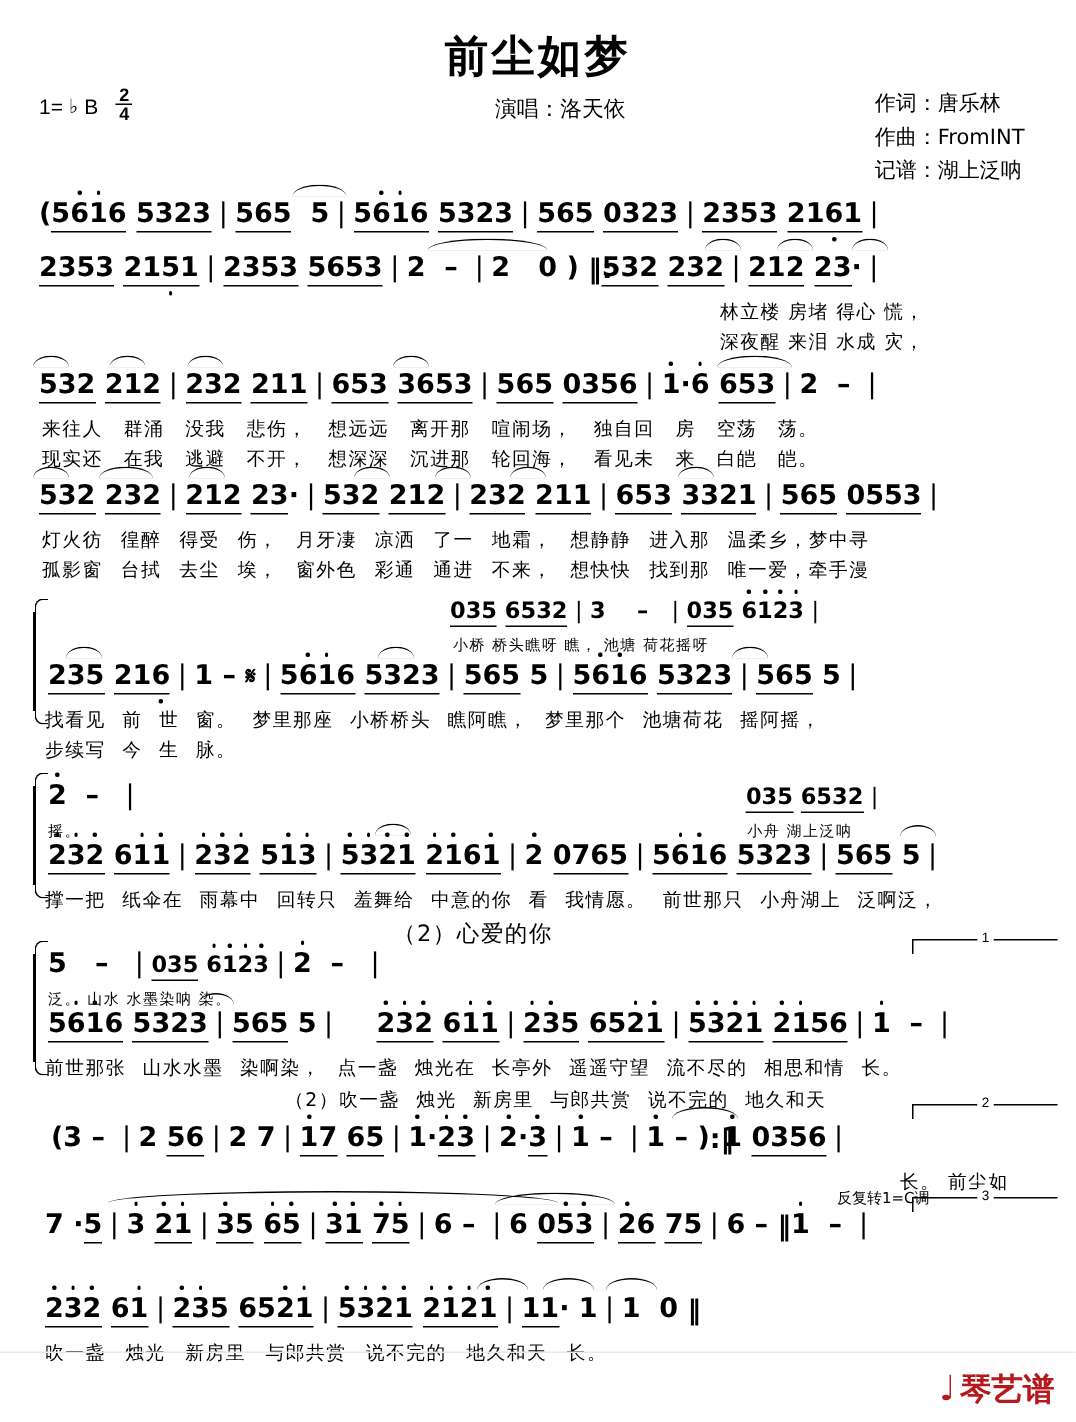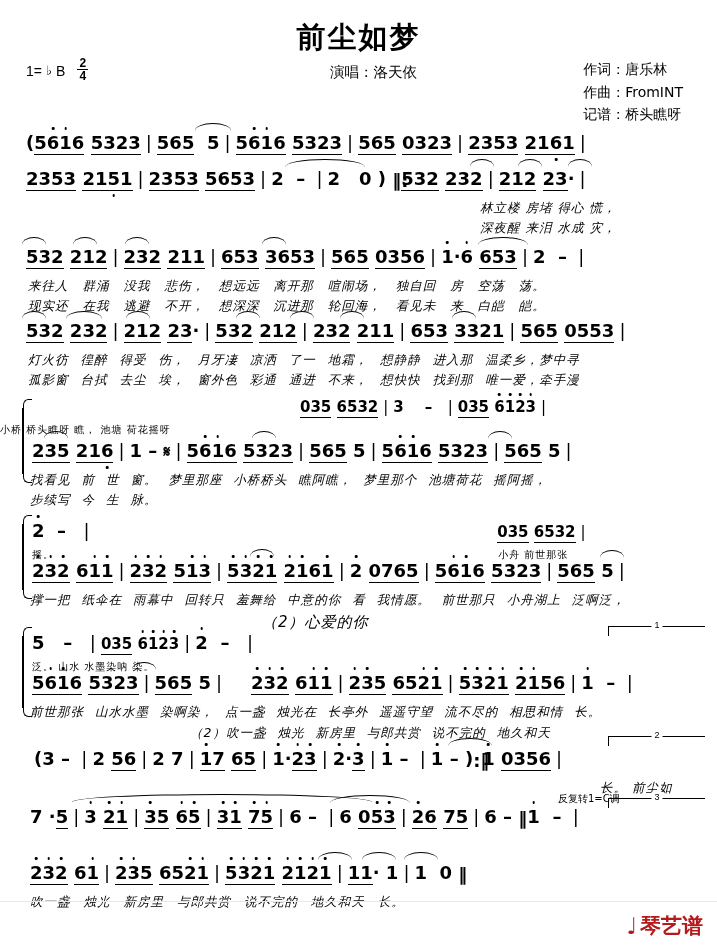--- a/index.html
+++ b/index.html
@@ -91,21 +91,20 @@
   .notes {
     font-weight: bold;
     font-size: 18px;
     letter-spacing: 0px;
   }
   .notes.small { font-size: 15px; font-weight: bold; }
   .lyr {
     font-family: "DejaVu Sans", sans-serif;
     font-size: 12.5px;
     letter-spacing: 0px;
-    font-style: italic;
   }
   .lyr.tiny { font-size: 15px; }
   .ann {
     font-family: "DejaVu Sans", sans-serif;
     font-size: 10px;
   }
 
   .bar { display: inline-block; padding: 0 5px; font-weight: normal; }
   .u1 { border-bottom: 1.6px solid #000; display: inline-block; padding-bottom: 1px; }
 
@@ -206,21 +205,21 @@
       <span class="num">2</span>
       <span class="den">4</span>
     </span>
   </div>
 
   <div class="singer">演唱：洛天依</div>
 
   <div class="credits">
     <div>作词：唐乐林</div>
     <div>作曲：FromINT</div>
-    <div>记谱：桥头瞧呀</div>
+    <div>记谱：湖上泛呐</div>
   </div>
 
   <div class="line" style="top:132px;">
     <div class="row notes" style="padding-left:26px;">
       <span>(</span><span class="u1">5<span class="dotup">6</span><span class="dotup">1</span>6</span>&nbsp;<span class="u1">5323</span><span class="bar">|</span><span class="u1">565</span>&nbsp;&nbsp;5<span class="bar">|</span><span class="u1">5<span class="dotup">6</span><span class="dotup">1</span>6</span>&nbsp;<span class="u1">5323</span><span class="bar">|</span><span class="u1">565</span>&nbsp;<span class="u1">0323</span><span class="bar">|</span><span class="u1">2353</span>&nbsp;<span class="u1">21<span class="dotdn">6</span>1</span><span class="bar">|</span>
       <span class="slur" style="left:195px; top:-9px; width:36px;"></span>
     </div>
   </div>
 
   <div class="line" style="top:168px;">
@@ -260,21 +259,21 @@
       <span class="slur" style="left:452px; top:-9px; width:24px;"></span>
     </div>
     <div class="row lyr" style="padding-left:28px; margin-top:9px; letter-spacing:1px; word-spacing:7px;">灯火彷 徨醉 得受 伤， 月牙凄 凉洒 了一 地霜， 想静静 进入那 温柔乡，梦中寻</div>
     <div class="row lyr" style="padding-left:28px; margin-top:3px; letter-spacing:1px; word-spacing:7px;">孤影窗 台拭 去尘 埃， 窗外色 彩通 通进 不来， 想快快 找到那 唯一爱，牵手漫</div>
   </div>
 
   <div class="line" style="top:398px;">
     <div class="row notes small" style="padding-left:300px;">
       <span class="u1">035</span>&nbsp;<span class="u1">6532</span><span class="bar">|</span>3&nbsp;&nbsp;&nbsp;&nbsp;–&nbsp;&nbsp;<span class="bar">|</span><span class="u1">035</span>&nbsp;<span class="dotup">6</span><span class="dotup">1</span><span class="dotup">2</span><span class="dotup">3</span><span class="bar">|</span>
     </div>
-    <div class="row ann" style="margin-top:5px; letter-spacing:1px;">小桥 桥头瞧呀 瞧， 池塘 荷花摇呀</div>
+    <div class="row ann" style="padding-left:302px; margin-top:5px; letter-spacing:1px;">小桥 桥头瞧呀 瞧， 池塘 荷花摇呀</div>
   </div>
 
   <div class="line" style="top:440px;">
     <div class="sysbrace" style="left:22px; top:-32px; height:66px;"></div>
     <div class="row notes" style="padding-left:32px;">
       <span class="u1">235</span>&nbsp;<span class="u1">21<span class="dotdn">6</span></span><span class="bar">|</span>1&nbsp;–&nbsp;<span style="font-size:16px;">𝄋</span><span class="bar">|</span><span class="u1">5<span class="dotup">6</span><span class="dotup">1</span>6</span>&nbsp;<span class="u1">5323</span><span class="bar">|</span><span class="u1">565</span>&nbsp;5<span class="bar">|</span><span class="u1">5<span class="dotup">6</span><span class="dotup">1</span>6</span>&nbsp;<span class="u1">5323</span><span class="bar">|</span><span class="u1">565</span>&nbsp;5<span class="bar">|</span>
       <span class="slur" style="left:44px; top:-9px; width:24px;"></span>
       <span class="slur" style="left:252px; top:-9px; width:24px;"></span>
       <span class="slur" style="left:488px; top:-9px; width:24px;"></span>
     </div>
@@ -284,21 +283,21 @@
 
   <div class="line" style="top:520px;">
     <div class="sysbrace" style="left:22px; top:4px; height:66px;"></div>
     <div class="row notes" style="padding-left:32px;">
       <span class="dotup">2</span>&nbsp;&nbsp;–&nbsp;&nbsp;<span class="bar">|</span>
       <span style="display:inline-block; width:390px;"></span>
       <span class="notes small"><span class="u1">035</span>&nbsp;<span class="u1">6532</span><span class="bar">|</span></span>
     </div>
     <div class="row ann" style="margin-top:5px; letter-spacing:1px;">
       <span style="display:inline-block; width:32px;"></span><span style="display:inline-block;">摇。</span>
-      <span style="display:inline-block; width:440px;"></span><span>小舟 前世那张</span>
+      <span style="display:inline-block; width:440px;"></span><span>小舟 湖上泛呐</span>
     </div>
   </div>
 
   <div class="line" style="top:560px;">
     <div class="row notes" style="padding-left:32px;">
       <span class="u1"><span class="dotup">2</span><span class="dotup">3</span><span class="dotup">2</span></span>&nbsp;<span class="u1">6<span class="dotup">1</span><span class="dotup">1</span></span><span class="bar">|</span><span class="u1"><span class="dotup">2</span><span class="dotup">3</span><span class="dotup">2</span></span>&nbsp;<span class="u1">5<span class="dotup">1</span><span class="dotup">3</span></span><span class="bar">|</span><span class="u1"><span class="dotup">5</span><span class="dotup">3</span><span class="dotup">2</span><span class="dotup">1</span></span>&nbsp;<span class="u1"><span class="dotup">2</span><span class="dotup">1</span>6<span class="dotup">1</span></span><span class="bar">|</span><span class="dotup">2</span>&nbsp;<span class="u1">0765</span><span class="bar">|</span><span class="u1">5<span class="dotup">6</span><span class="dotup">1</span>6</span>&nbsp;<span class="u1">5323</span><span class="bar">|</span><span class="u1">565</span>&nbsp;5<span class="bar">|</span>
       <span class="slur" style="left:250px; top:-11px; width:24px;"></span>
       <span class="slur" style="left:600px; top:-10px; width:24px;"></span>
     </div>
     <div class="row lyr" style="padding-left:30px; margin-top:9px; letter-spacing:1px; word-spacing:6px;">撑一把 纸伞在 雨幕中 回转只 羞舞给 中意的你 看 我情愿。 前世那只 小舟湖上 泛啊泛，</div>

